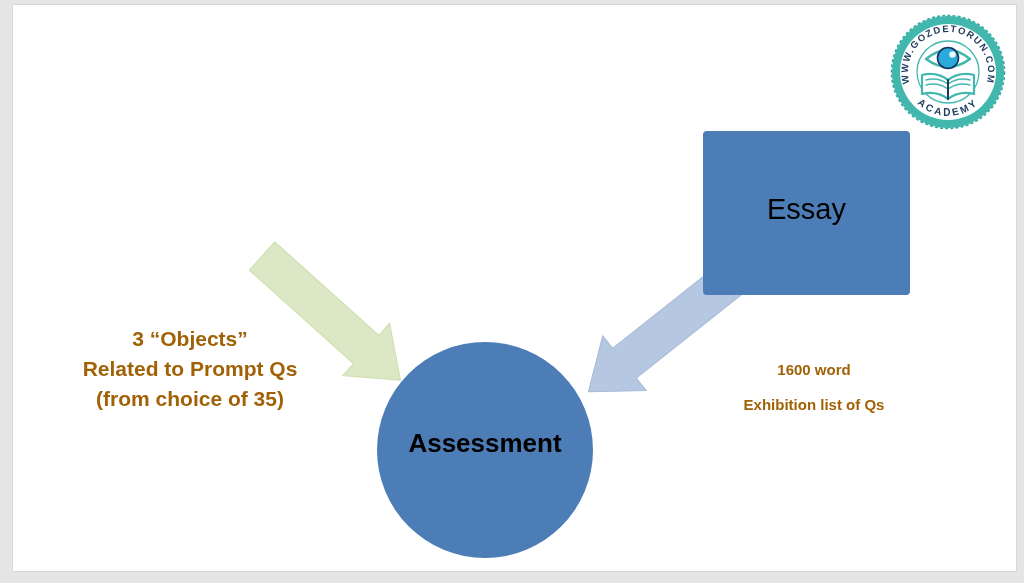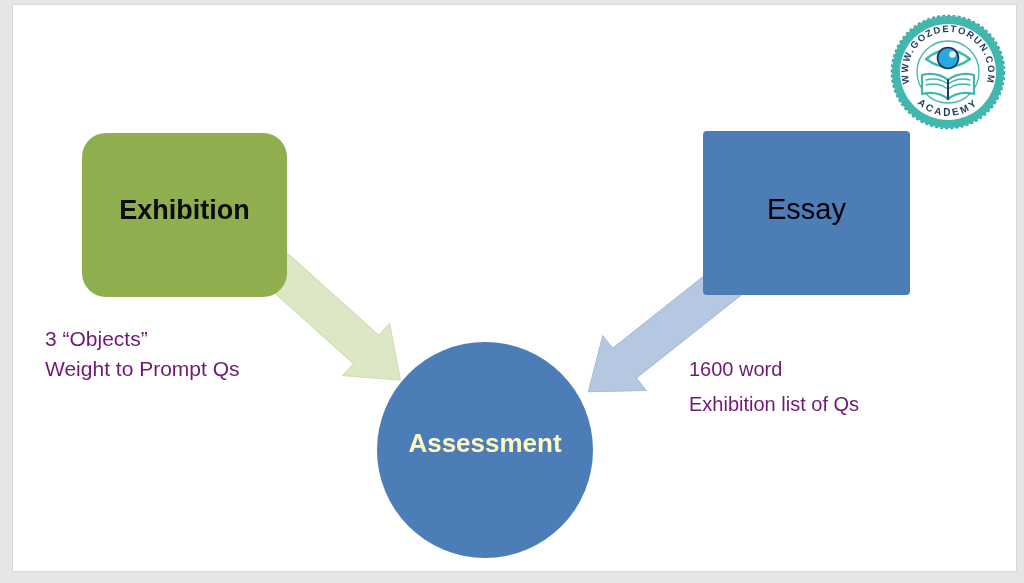--- a/index.html
+++ b/index.html
@@ -46,72 +46,70 @@
   .box-essay .label {
     font-size: 29px; font-weight: 400; color: #000000;
     margin-top: -8px;
   }
   .circle-assessment {
     left: 364px; top: 337px;
     width: 216px; height: 216px;
     border-radius: 50%;
   }
   .circle-assessment .label {
-    font-size: 26px; font-weight: bold; color: #fef9c3;
+    font-size: 26px; font-weight: bold; color: #000000;
     margin-top: -14px;
   }
   .details {
     position: absolute;
-    text-align: left;
-    font-weight: normal;
-    color: #701a75;
+    text-align: center;
+    font-weight: bold;
+    color: #a16207;
     z-index: 2;
   }
   .details-exhibition {
     left: 32px; top: 319px;
     width: 290px;
     font-size: 21px; line-height: 30px;
   }
   .details-essay {
-    left: 676px; top: 347px;
+    left: 656px; top: 347px;
     width: 290px;
-    font-size: 20px; line-height: 35px;
+    font-size: 15px; line-height: 35px;
   }
   .logo {
     position: absolute;
     left: 877px; top: 9px;
     width: 116px; height: 116px;
     z-index: 3;
   }
 </style>
 </head>
 <body>
 
 <div class="slide">
 
   <svg class="arrows-layer" viewBox="0 0 1003 566" aria-hidden="true">
     <path d="M0,-19 L140,-19 L140,-35 L186,0 L140,35 L140,19 L0,19 Z" transform="translate(249,251) rotate(41.9)" stroke="#cdddab" stroke-width="1" fill="#DCE7C6"></path>
     <path d="M0,-19 L150,-19 L150,-35 L196,0 L150,35 L150,19 L0,19 Z" transform="translate(729,265) rotate(141.6)" stroke="#a5b9d8" stroke-width="1" fill="#B6C7E2"></path>
   </svg>
 
-  <div class="shape box-exhibition" style="background: rgb(143, 174, 78);">
-    <span class="label">Exhibition</span>
-  </div>
 
   <div class="shape box-essay" style="background: rgb(76, 125, 183);">
     <span class="label">Essay</span>
   </div>
 
   <div class="shape circle-assessment" style="background: rgb(76, 125, 183);">
     <span class="label">Assessment</span>
   </div>
 
   <div class="details details-exhibition">
     <div>3 “Objects”</div>
-    <div>Weight to Prompt Qs</div>
+    <div>Related to Prompt Qs</div>
+    <div>(from choice of 35)</div>
   </div>
 
   <div class="details details-essay">
     <div>1600 word</div>
     <div>Exhibition list of Qs</div>
   </div>
 
   <svg class="logo" viewBox="0 0 116 116" xmlns="http://www.w3.org/2000/svg" xmlns:xlink="http://www.w3.org/1999/xlink">
     <defs>
       <path id="ringPath" d="M 21.75 74.9 A 40 40 0 1 1 94.25 74.9"></path>

